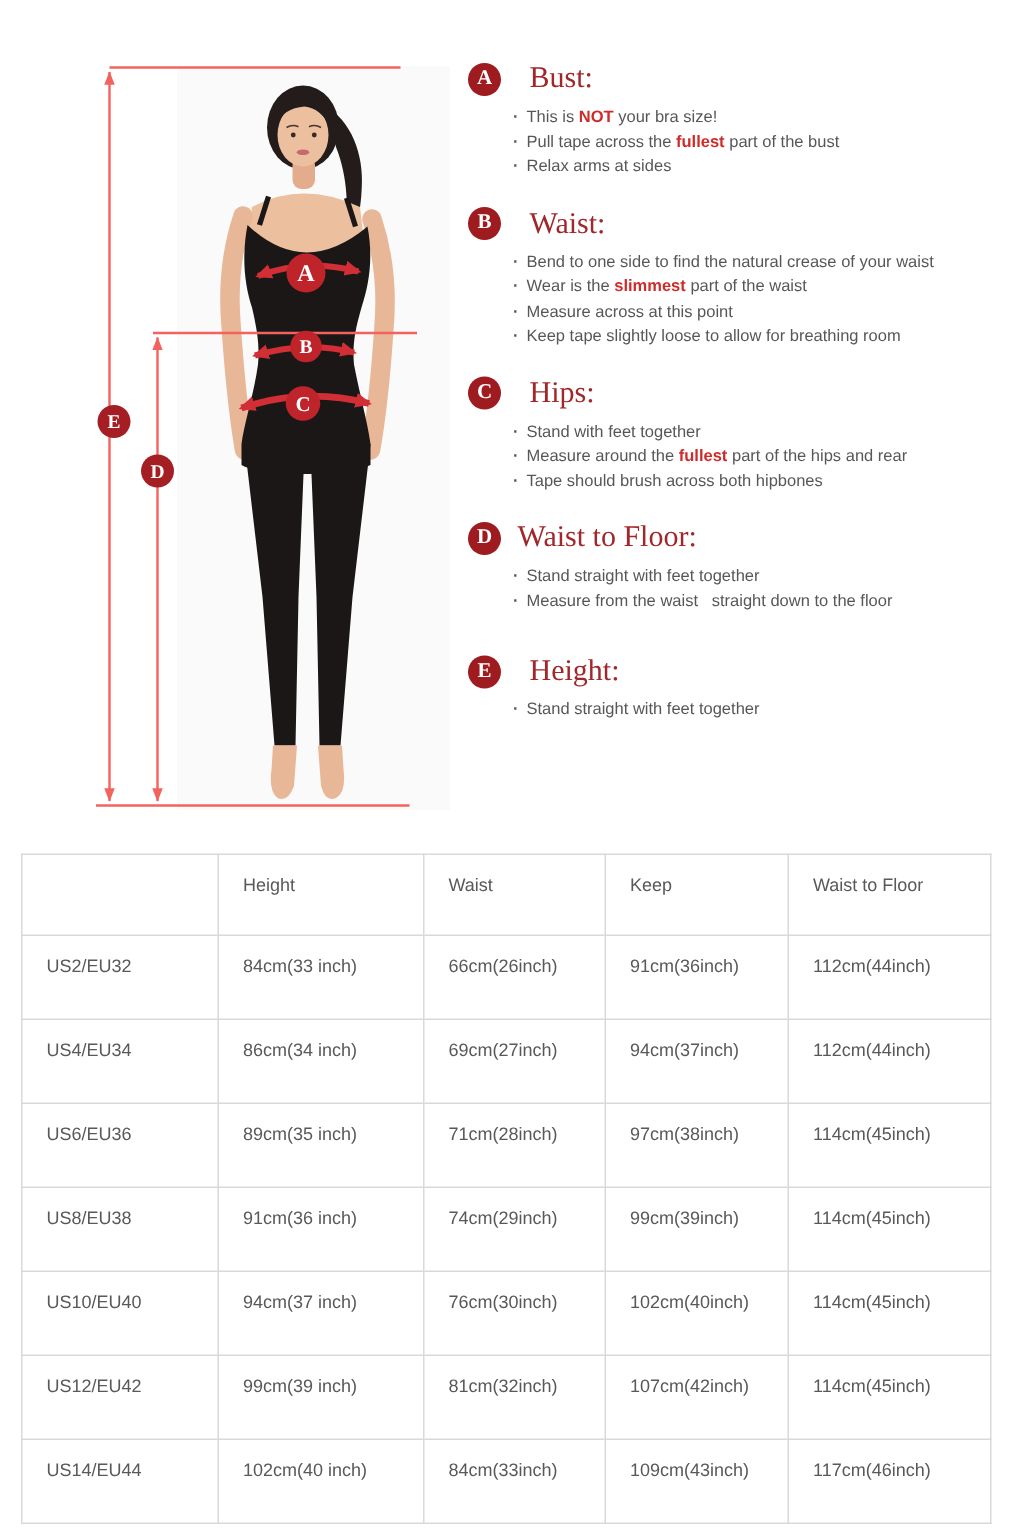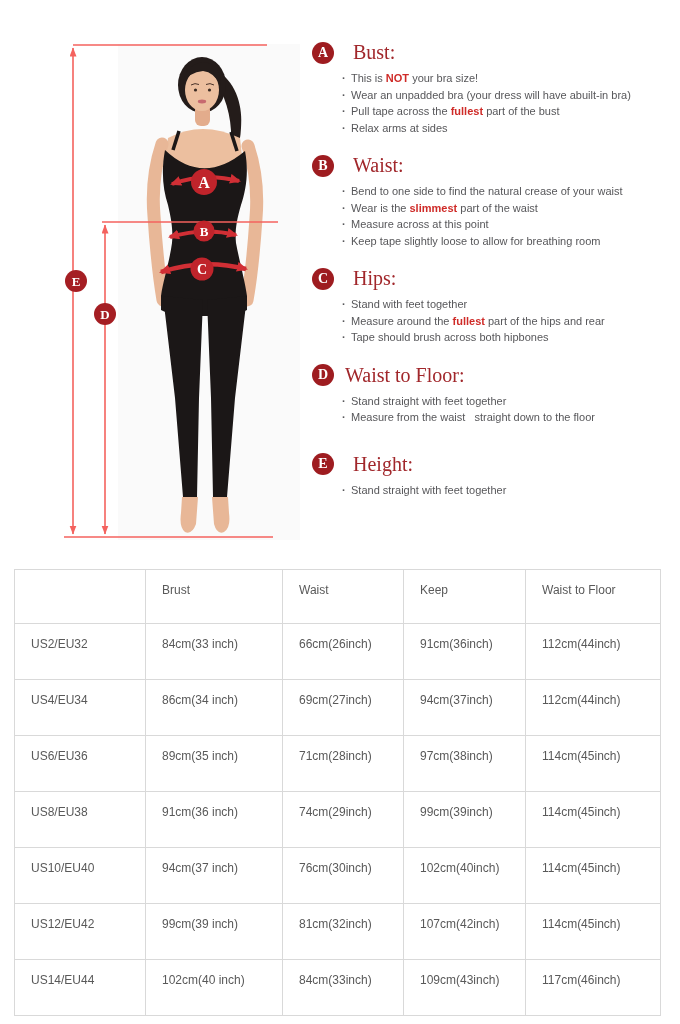--- a/index.html
+++ b/index.html
@@ -124,21 +124,20 @@
 
     <div class="instructions">
 
       <div class="section">
         <div class="section-heading">
           <span class="badge">A</span>
           <span class="section-title">Bust:</span>
         </div>
         <ul class="bullets">
           <li><span>This is </span><span class="em-red">NOT</span><span> your bra size!</span></li>
-          <li><span>Wear an unpadded bra (your dress will have abuilt-in bra)</span><span class="em-red"></span><span></span></li>
           <li><span>Pull tape across the </span><span class="em-red">fullest</span><span> part of the bust</span></li>
           <li><span>Relax arms at sides</span><span class="em-red"></span><span></span></li>
         </ul>
       </div>
 
       <div class="section">
         <div class="section-heading">
           <span class="badge">B</span>
           <span class="section-title">Waist:</span>
         </div>
@@ -190,21 +189,21 @@
     <colgroup>
       <col style="width:131px">
         <col style="width:137px">
         <col style="width:121px">
         <col style="width:122px">
         <col style="width:135px">
     </colgroup>
     <thead>
       <tr>
         <th></th>
-        <th>Brust</th>
+        <th>Height</th>
         <th>Waist</th>
         <th>Keep</th>
         <th>Waist to Floor</th>
       </tr>
     </thead>
     <tbody>
       <tr>
         <td>US2/EU32</td>
         <td>84cm(33 inch)</td>
         <td>66cm(26inch)</td>

